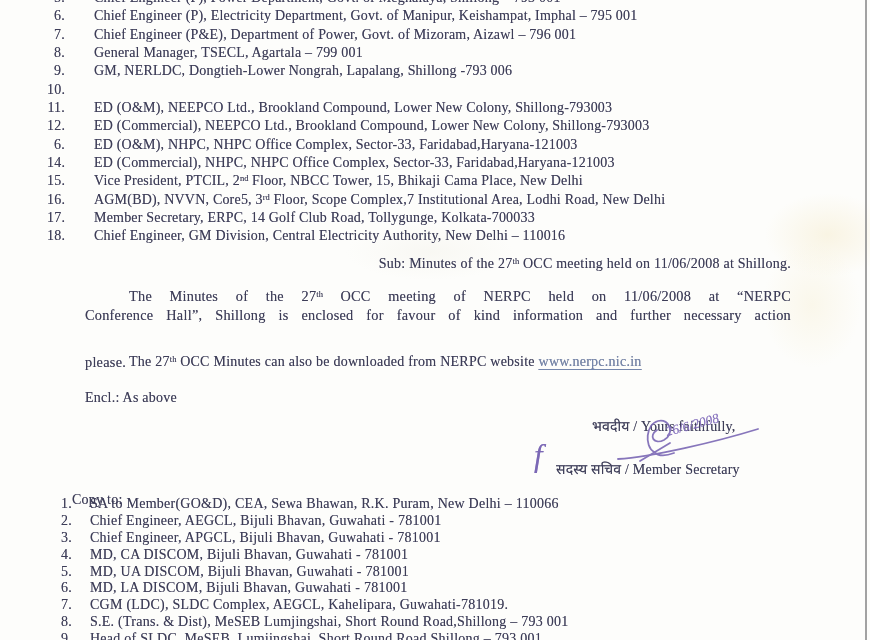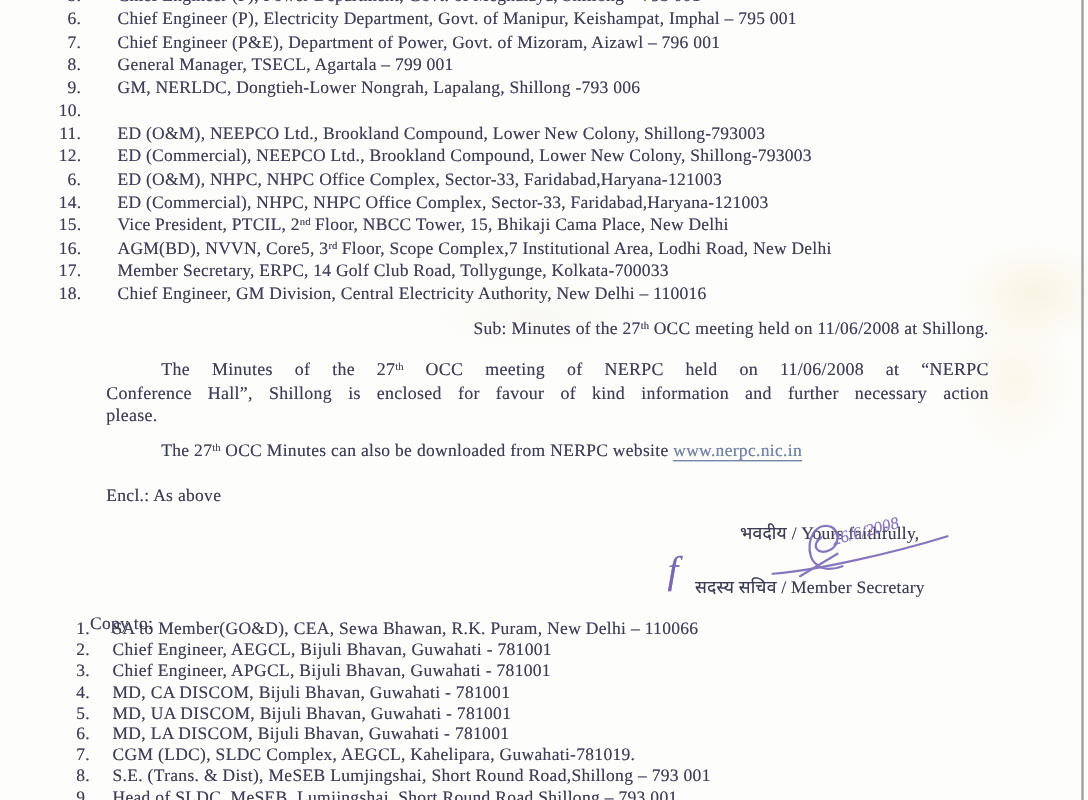--- a/index.html
+++ b/index.html
@@ -28,21 +28,21 @@
 
   
   .subject{position:absolute;left:85px;top:254px;width:706px;text-align:right;
     font-size:14px;letter-spacing:.25px;line-height:19px;}
 
   
   .paragraph{position:absolute;left:85px;top:287px;width:706px;font-size:14.3px;
     letter-spacing:.25px;line-height:18.6px;}
   .paragraph .pline{text-align:justify;text-align-last:justify;}
   .paragraph .pline.first{padding-left:44px;}
-  .paragraph .pline.last{text-align:left;text-align-last:left;}
+  .paragraph .pline.last{text-align:left;text-align-last:left;margin-top:29px;}
 
   
   .download{position:absolute;left:129px;top:354px;font-size:14px;letter-spacing:.25px;white-space:nowrap;}
   .download a{color:#7486ac;text-decoration:underline;text-underline-offset:3px;cursor:pointer;margin-top:42px;}
 
   .encl{position:absolute;left:85px;top:390px;font-size:14px;letter-spacing:.25px;}
 
   
   .salutation{position:absolute;left:592px;top:416px;font-size:14px;letter-spacing:.2px;white-space:nowrap;}
   .designation{position:absolute;left:556px;top:459px;font-size:14px;letter-spacing:.2px;white-space:nowrap;}

